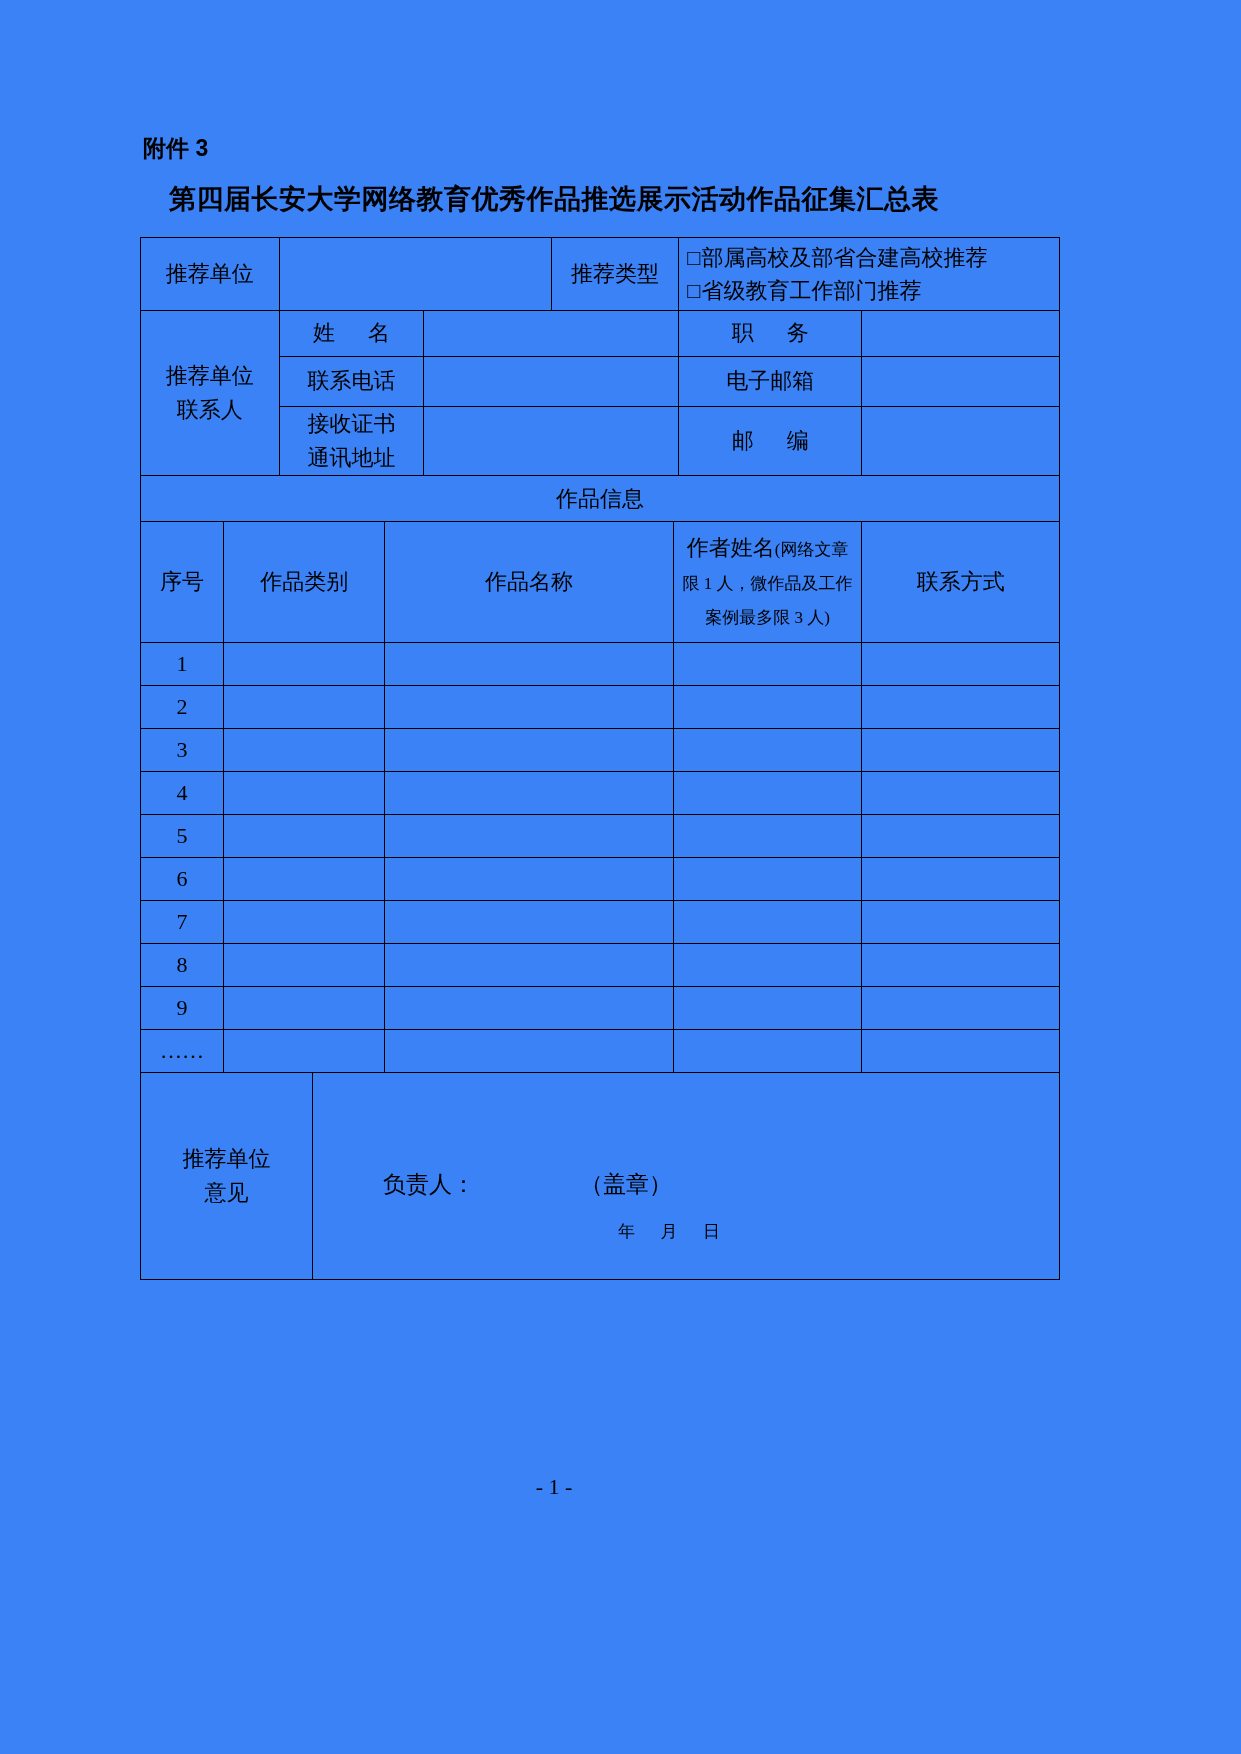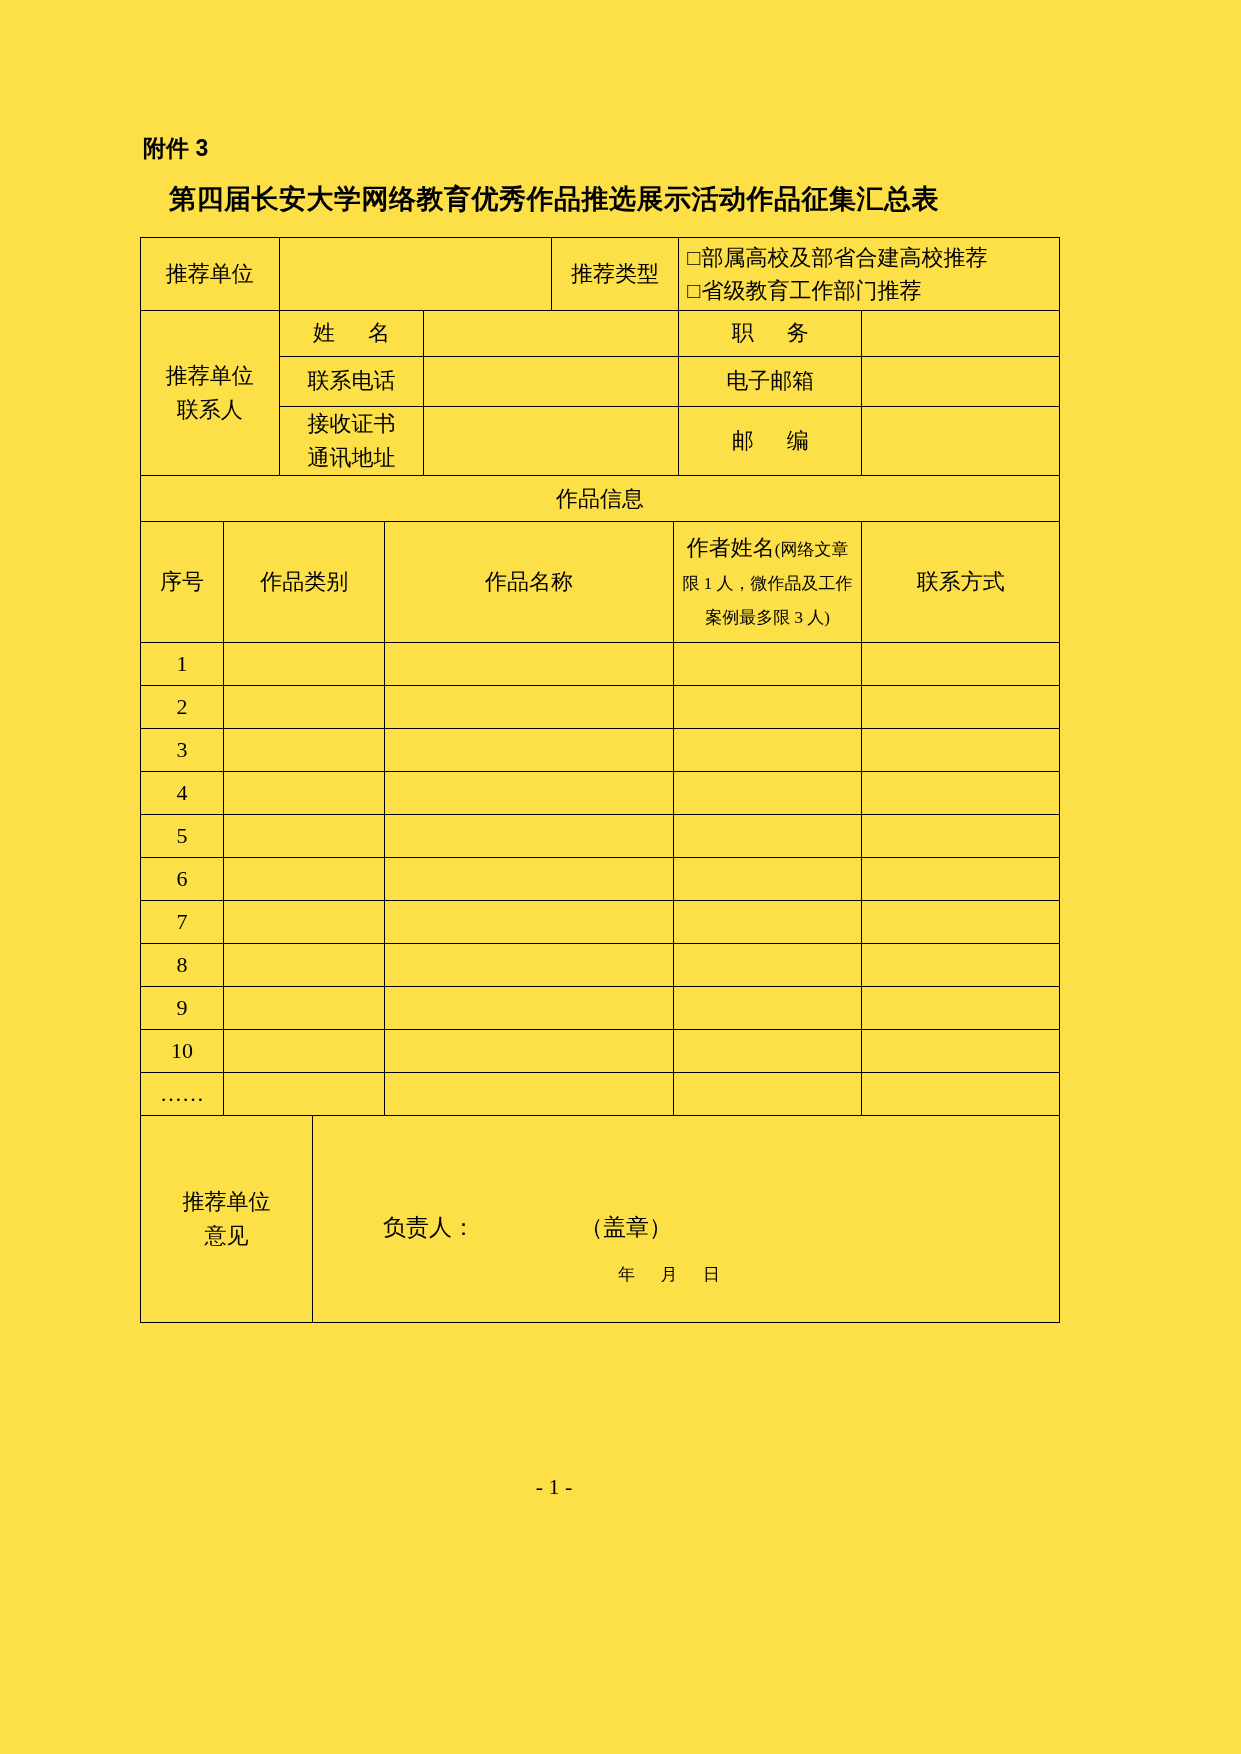--- a/index.html
+++ b/index.html
@@ -1,21 +1,21 @@
 <!DOCTYPE html>
 <html><head>
 <meta charset="utf-8">
 <style>
   * { box-sizing: border-box; margin: 0; padding: 0; }
   html, body { background: #ffffff; }
   .page {
     position: relative;
     width: 1241px;
     height: 1754px;
-    background: #fde047;
+    background: #3b82f6;
     color: #000000;
     font-family: "Liberation Serif", "DejaVu Serif", serif;
     overflow: hidden;
   }
   .attachment {
     position: absolute;
     left: 143px;
     top: 133px;
     font-size: 23px;
     font-weight: bold;
@@ -238,27 +238,20 @@
         <td></td>
       </tr>
       <tr style="height:43px">
         <td>9</td>
         <td></td>
         <td></td>
         <td></td>
         <td></td>
       </tr>
       <tr style="height:43px">
-        <td>10</td>
-        <td></td>
-        <td></td>
-        <td></td>
-        <td></td>
-      </tr>
-      <tr style="height:43px">
         <td>……</td>
         <td></td>
         <td></td>
         <td></td>
         <td></td>
       </tr>
     </tbody>
       </table>
 
     <table class="tbl">

